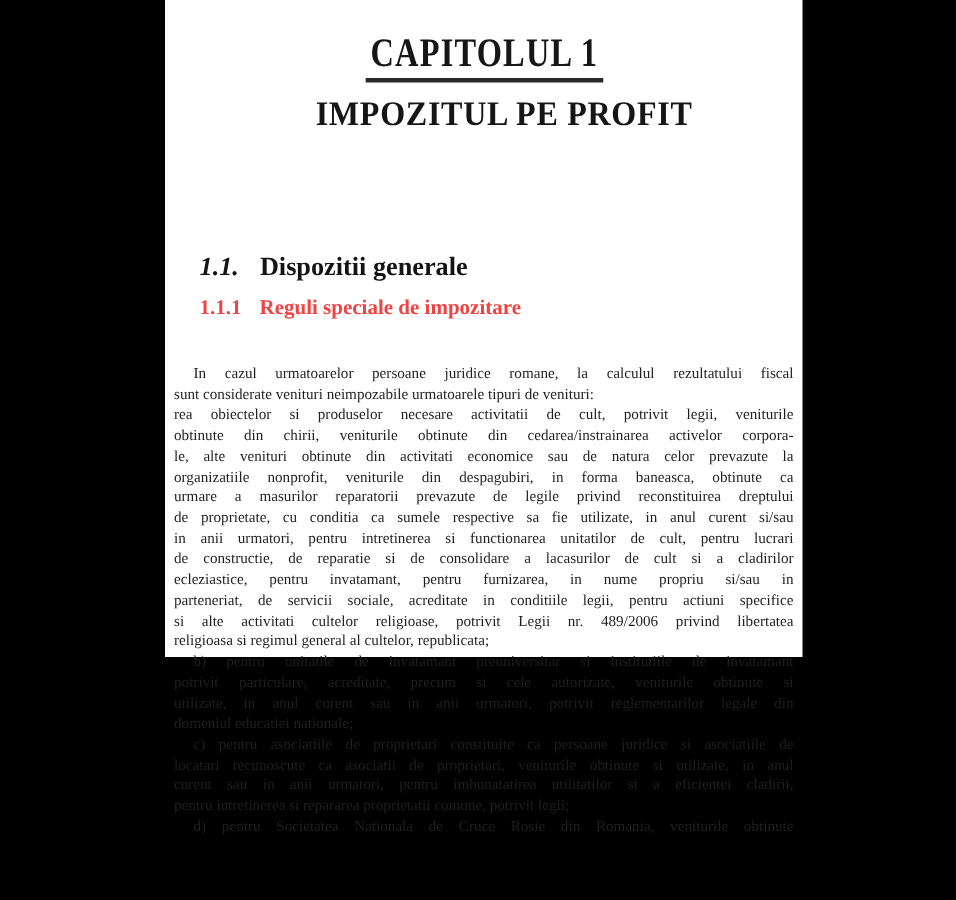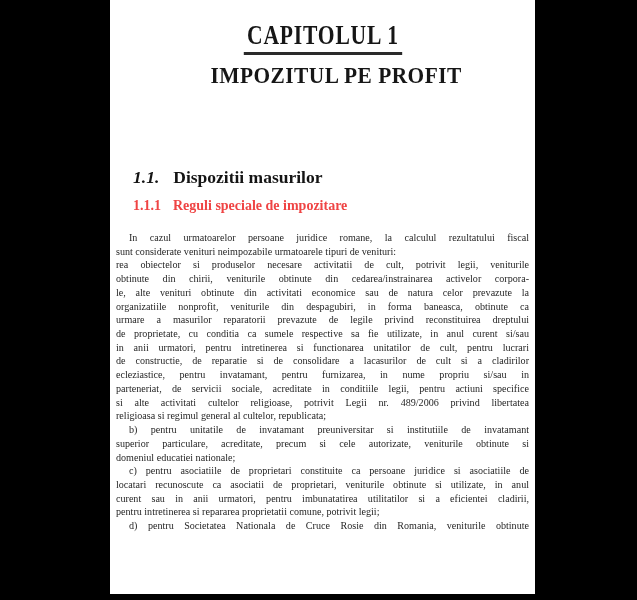--- a/index.html
+++ b/index.html
@@ -12,21 +12,21 @@
     background: #000000;
     position: relative;
     overflow: hidden;
     font-family: "Liberation Serif", "DejaVu Serif", serif;
   }
   .page {
     position: absolute;
     left: 110px;
     top: 0;
     width: 425px;
-    height: 594px;
+    height: 438px;
     background: #ffffff;
     box-sizing: border-box;
     padding-top: 22px;
     color: #1f1f1f;
   }
   .chapter-title-row {
     text-align: center;
     height: 34px;
   }
   .chapter-title-text {
@@ -76,21 +76,21 @@
     margin-left: 23px;
     font-size: 14px;
     line-height: 15px;
     font-weight: bold;
     color: #ef4444;
   }
   .subsection-heading .heading-number {
     margin-right: 12px;
   }
   .body-text {
-    margin-top: 18px;
+    margin-top: 30px;
     margin-left: 6px;
     width: 413px;
     font-size: 10.1px;
     line-height: 13.72px;
     color: #1f1f1f;
   }
   .line {
     text-align: justify;
     text-align-last: justify;
   }
@@ -108,21 +108,21 @@
 
   <div class="chapter-title-row">
     <span class="chapter-title-text">CAPITOLUL 1</span>
   </div>
 
   <div class="chapter-subtitle-row">
     <span class="chapter-subtitle-text">IMPOZITUL PE PROFIT</span>
   </div>
 
   <div class="section-heading">
-    <span class="heading-number">1.1.</span><span>Dispozitii masurilor</span>
+    <span class="heading-number">1.1.</span><span>Dispozitii generale</span>
   </div>
 
   <div class="subsection-heading">
     <span class="heading-number">1.1.1</span><span>Reguli speciale de impozitare</span>
   </div>
 
   <div class="body-text">
       <div class="line first">In cazul urmatoarelor persoane juridice romane, la calculul rezultatului fiscal</div>
       <div class="line last">sunt considerate venituri neimpozabile urmatoarele tipuri de venituri:</div>
       <div class="line">rea obiectelor si produselor necesare activitatii de cult, potrivit legii, veniturile</div>
@@ -131,21 +131,22 @@
       <div class="line">organizatiile nonprofit, veniturile din despagubiri, in forma baneasca, obtinute ca</div>
       <div class="line">urmare a masurilor reparatorii prevazute de legile privind reconstituirea dreptului</div>
       <div class="line">de proprietate, cu conditia ca sumele respective sa fie utilizate, in anul curent si/sau</div>
       <div class="line">in anii urmatori, pentru intretinerea si functionarea unitatilor de cult, pentru lucrari</div>
       <div class="line">de constructie, de reparatie si de consolidare a lacasurilor de cult si a cladirilor</div>
       <div class="line">ecleziastice, pentru invatamant, pentru furnizarea, in nume propriu si/sau in</div>
       <div class="line">parteneriat, de servicii sociale, acreditate in conditiile legii, pentru actiuni specifice</div>
       <div class="line">si alte activitati cultelor religioase, potrivit Legii nr. 489/2006 privind libertatea</div>
       <div class="line last">religioasa si regimul general al cultelor, republicata;</div>
       <div class="line first">b) pentru unitatile de invatamant preuniversitar si institutiile de invatamant</div>
-      <div class="line">superior particulare, acreditate, precum si cele autorizate, veniturile obtinute si</div>
+      <div class="line">potrivit particulare, acreditate, precum si cele autorizate, veniturile obtinute si</div>
+      <div class="line">utilizate, in anul curent sau in anii urmatori, potrivit reglementarilor legale din</div>
       <div class="line last">domeniul educatiei nationale;</div>
       <div class="line first">c) pentru asociatiile de proprietari constituite ca persoane juridice si asociatiile de</div>
       <div class="line">locatari recunoscute ca asociatii de proprietari, veniturile obtinute si utilizate, in anul</div>
       <div class="line">curent sau in anii urmatori, pentru imbunatatirea utilitatilor si a eficientei cladirii,</div>
       <div class="line last">pentru intretinerea si repararea proprietatii comune, potrivit legii;</div>
       <div class="line first">d) pentru Societatea Nationala de Cruce Rosie din Romania, veniturile obtinute</div>
     </div>
 
 </div>
 

